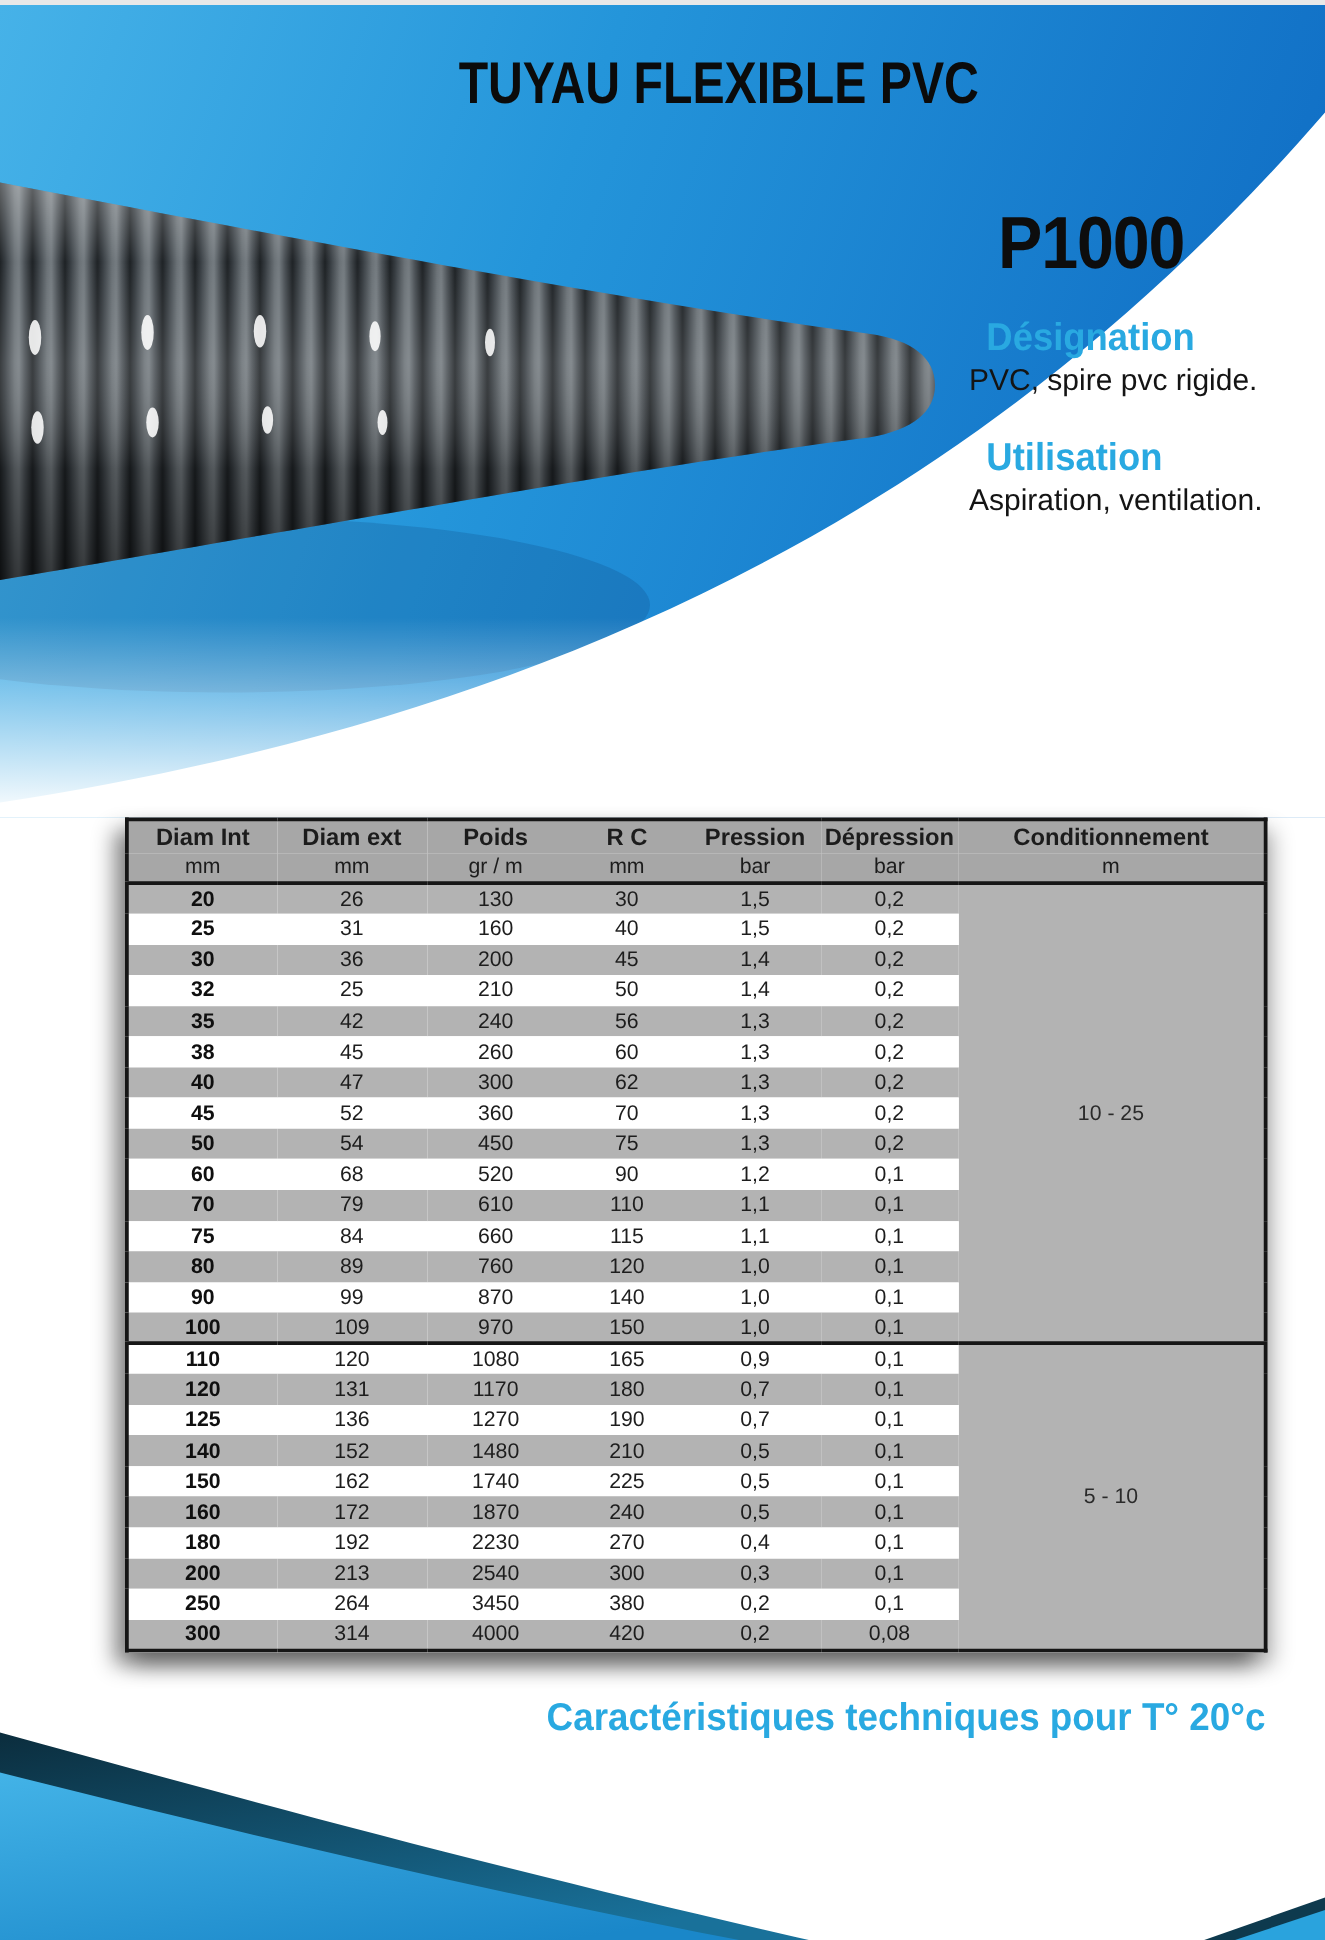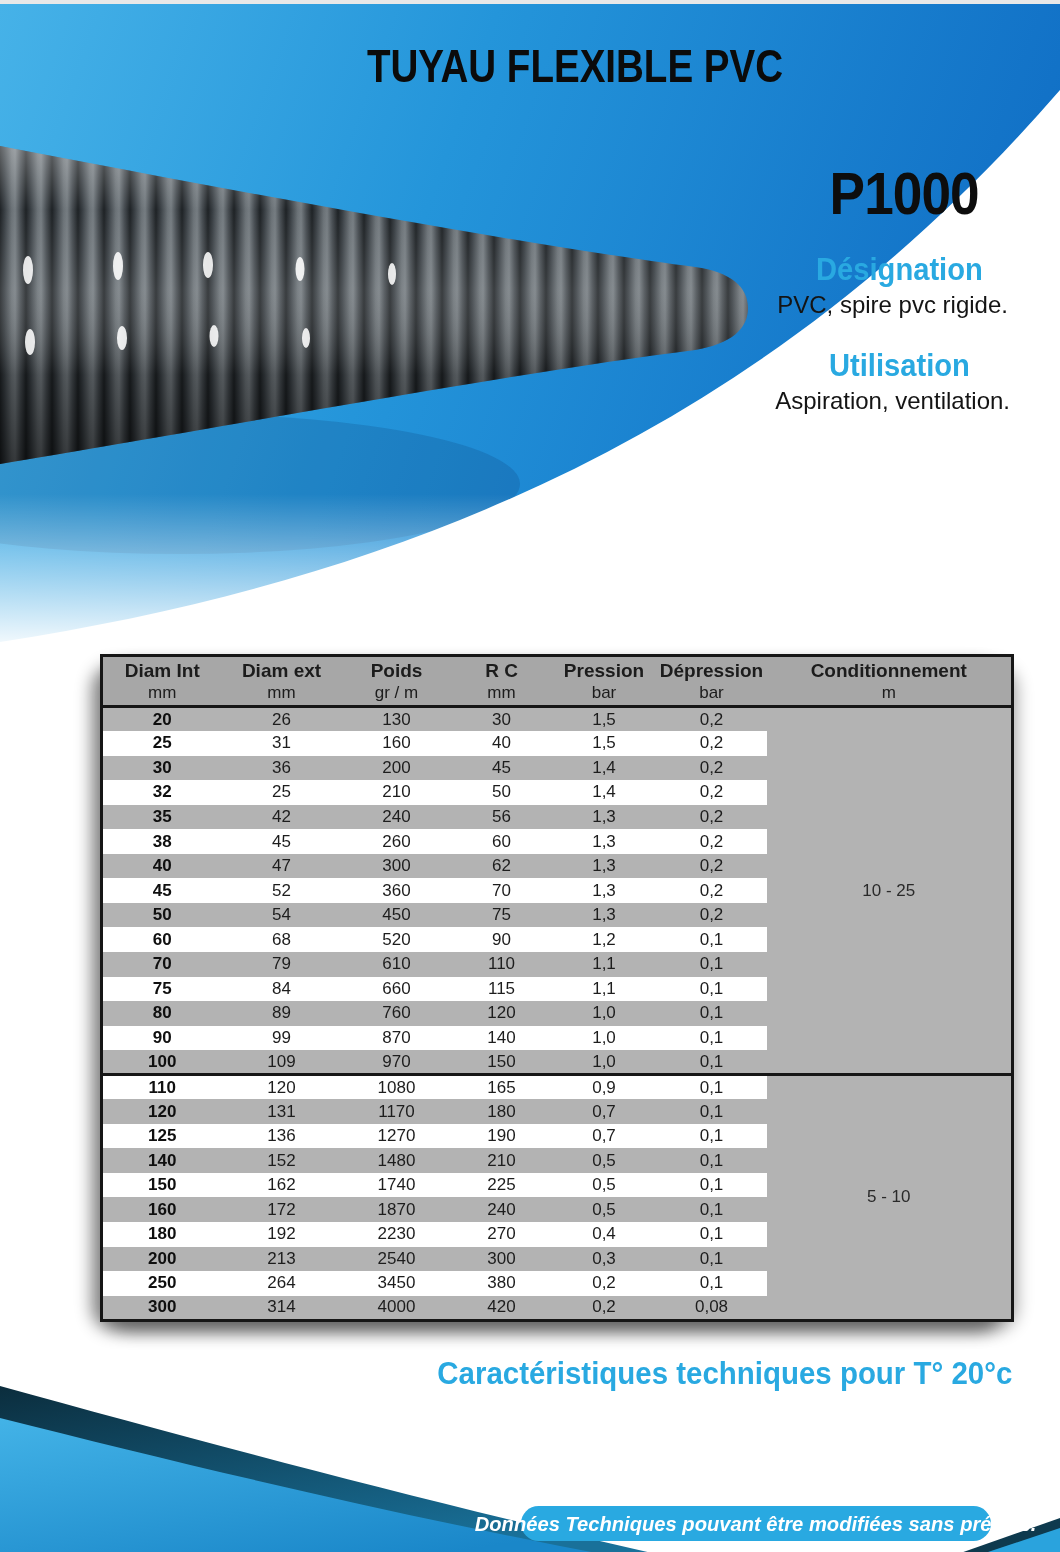--- a/index.html
+++ b/index.html
@@ -14,32 +14,32 @@
   
   .banner{position:absolute;left:0;top:0;width:1060px;height:650px;}
   .banner svg{display:block;}
   .banner-bg{position:absolute;left:0;top:0;}
   .hose{position:absolute;left:0;top:128px;}
   .page-title{position:absolute;left:90px;top:34px;width:970px;text-align:center;
     font-size:47px;font-weight:700;color:#0b0b0b;letter-spacing:0;
     transform:scaleX(.82);transform-origin:center;white-space:nowrap;}
 
   
-  .product-info{position:absolute;right:50px;top:156px;text-align:center;}
+  .product-info{position:absolute;right:50px;top:156px;text-align:left;}
   .model{font-size:59px;font-weight:700;color:#0d0d0d;letter-spacing:-1px;
     transform:scaleX(.9);transform-origin:right;margin-bottom:24px;}
   .product-section{margin-bottom:29px;}
   .section-heading{color:var(--accent);font-size:31px;font-weight:700;line-height:35px;
     transform:scaleX(.94);transform-origin:right;}
   .section-text{color:#141414;font-size:24px;line-height:29px;margin-top:3px;}
   .product-section:first-of-type .section-text{font-weight:700;}
 
   
   .table-wrap{position:absolute;left:100px;top:650px;width:911px;
-    box-shadow:-9px 10px 16px rgba(0,0,0,.45), 7px 10px 16px rgba(0,0,0,.3);border-radius:25px;}
+    box-shadow:-9px 10px 16px rgba(0,0,0,.45), 7px 10px 16px rgba(0,0,0,.3);}
   table{width:911px;border-collapse:collapse;border:3px solid var(--tbl-border);
     font-family:"Liberation Sans",sans-serif;table-layout:fixed;}
   thead th{background:var(--tbl-head);color:#1c1c1c;text-align:center;vertical-align:middle;}
   thead tr.lbl th{font-size:19px;font-weight:700;height:27px;padding-top:3px;}
   thead tr.unit th{font-size:17px;font-weight:400;height:24px;border-bottom:3px solid var(--tbl-border);padding-bottom:2px;}
   tbody td{height:24.55px;text-align:center;font-size:17px;color:var(--text-dark);vertical-align:middle;}
   tbody td:first-child{font-weight:700;color:#0f0f0f;}
   tbody tr:nth-child(odd) td{background:var(--tbl-gray);}
   tbody tr:nth-child(even) td{background:#ffffff;}
   tbody td.cond{background:var(--tbl-gray) !important;font-weight:400;font-size:17px;color:#2a2a2a;}
@@ -383,17 +383,14 @@
         <stop offset="0" stop-color="#43b3e7"></stop>
         <stop offset="1" stop-color="#1a87c9"></stop>
       </linearGradient>
     </defs>
     <path d="M0,40 C 200,95 420,155 665,210 L0,210 Z" fill="url(#darkTeal)"></path>
     <path d="M0,72 C 190,120 400,170 612,210 L0,210 Z" fill="url(#waveBlue)"></path>
     <path d="M952,210 L1060,172 L1060,210 Z" fill="#0e3a4e"></path>
     <path d="M976,210 L1060,182 L1060,210 Z" fill="#2aa3dd"></path>
   </svg>
 
-  <div class="pill">
-    <span>Données Techniques pouvant être modifiées sans préavis.</span>
-  </div>
 
 </div>
 
 </body></html>

